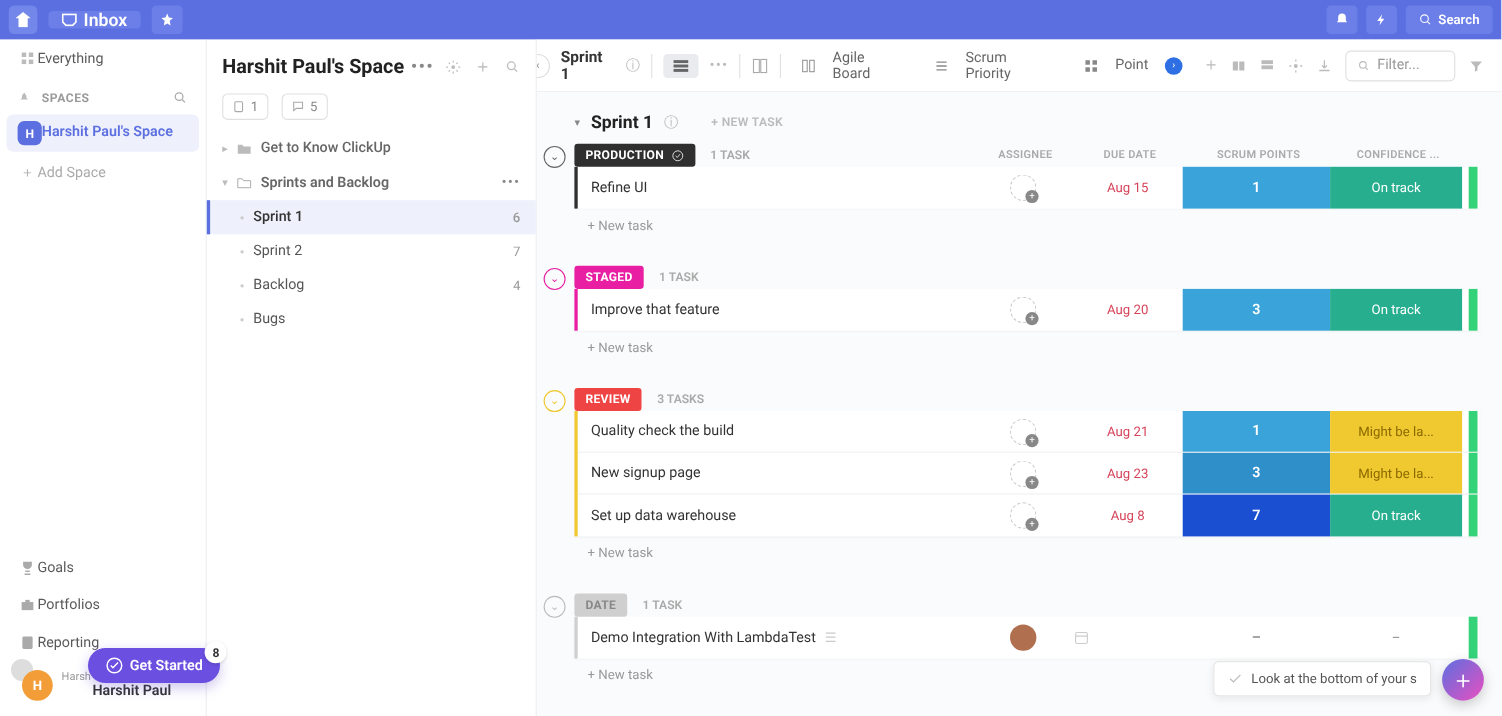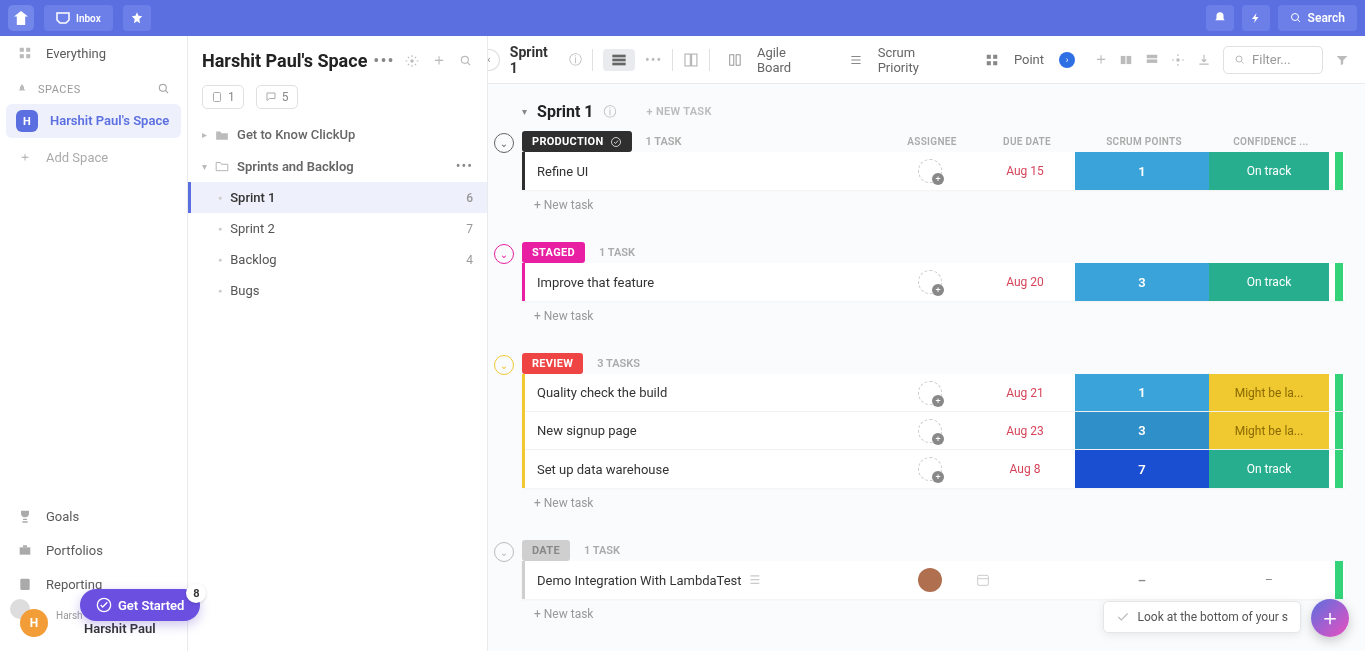--- a/index.html
+++ b/index.html
@@ -2,33 +2,33 @@
 <html><head>
 <meta charset="utf-8">
 <style>
 * { margin:0; padding:0; box-sizing:border-box; font-family:-apple-system,BlinkMacSystemFont,"Segoe UI",Roboto,sans-serif; }
 body { background:#f7f8f9; font-size:13px; color:#333; overflow:hidden; width:1365px; height:651px; position:relative; }
 
 
 .topbar { height:36px; background:#5b6fe0; display:flex; align-items:center; padding:0 8px; gap:10px; }
 .logo-btn { width:26px; height:26px; background:#7386ea; border-radius:5px; display:flex; align-items:center; justify-content:center; }
 .logo-shape { width:14px; height:14px; background:#fff; border-radius:3px; clip-path:polygon(50% 0,100% 40%,80% 40%,80% 100%,20% 100%,20% 40%,0 40%); }
-.inbox-btn { background:#6c7fe8; color:#fff; border-radius:4px; height:26px; padding:0 12px; display:flex; align-items:center; gap:6px; font-size:10px; font-weight:600; }
+.inbox-btn { background:#6c7fe8; color:#fff; border-radius:4px; height:16px; padding:0 12px; display:flex; align-items:center; gap:6px; font-size:16px; font-weight:600; }
 .star-btn { background:#6c7fe8; width:28px; height:26px; border-radius:4px; display:flex; align-items:center; justify-content:center; color:#fff; }
 .top-right { margin-left:auto; display:flex; gap:8px; align-items:center; }
 .top-icon { width:28px; height:26px; background:#6c7fe8; border-radius:4px; display:flex; align-items:center; justify-content:center; color:#fff; }
 .search-btn { background:#6c7fe8; color:#fff; border-radius:4px; height:26px; padding:0 12px; display:flex; align-items:center; gap:6px; font-size:12px; font-weight:600; }
 
 
 .main { display:flex; height:615px; }
 
 
 .sidebar { width:188px; background:#fff; border-right:1px solid #e8eaec; display:flex; flex-direction:column; }
-.side-item { display:flex; align-items:center; gap:12px; padding:8px 16px; color:#5a5a5a; font-size:13px; cursor:pointer; }
-.side-item.header { color:#9a9a9a; font-size:11px; font-weight:400; letter-spacing:0.5px; padding:12px 16px 6px; justify-content:space-between; }
+.side-item { display:flex; align-items:center; gap:0; padding:8px 16px; color:#5a5a5a; font-size:13px; cursor:pointer; }
+.side-item.header { color:#9a9a9a; font-size:11px; font-weight:700; letter-spacing:0.5px; padding:12px 16px 6px; justify-content:space-between; }
 .side-item.active { background:#eef0fb; color:#5b6fe0; font-weight:600; border-radius:6px; margin:2px 6px; padding:6px 10px; }
 .space-badge { width:22px; height:22px; border-radius:6px; background:#5b6fe0; color:#fff; display:flex; align-items:center; justify-content:center; font-size:11px; font-weight:700; }
 .side-icon { width:18px; height:18px; color:#aaa; display:flex; align-items:center; justify-content:center; }
 .side-bottom { margin-top:auto; border-top:1px solid transparent; padding-bottom:6px; }
 .user-row { display:flex; align-items:center; gap:8px; padding:8px 14px; }
 .avatar-sm { width:28px; height:28px; border-radius:50%; background:#f29d38; color:#fff; display:flex; align-items:center; justify-content:center; font-weight:700; font-size:12px; position:relative; }
 .avatar-xs { width:24px; height:24px; border-radius:50%; background:#ddd; position:absolute; left:8px; top:-4px; border:2px solid #fff; }
 
 
 .listcol { width:300px; background:#fff; border-right:1px solid #e8eaec; display:flex; flex-direction:column; }

